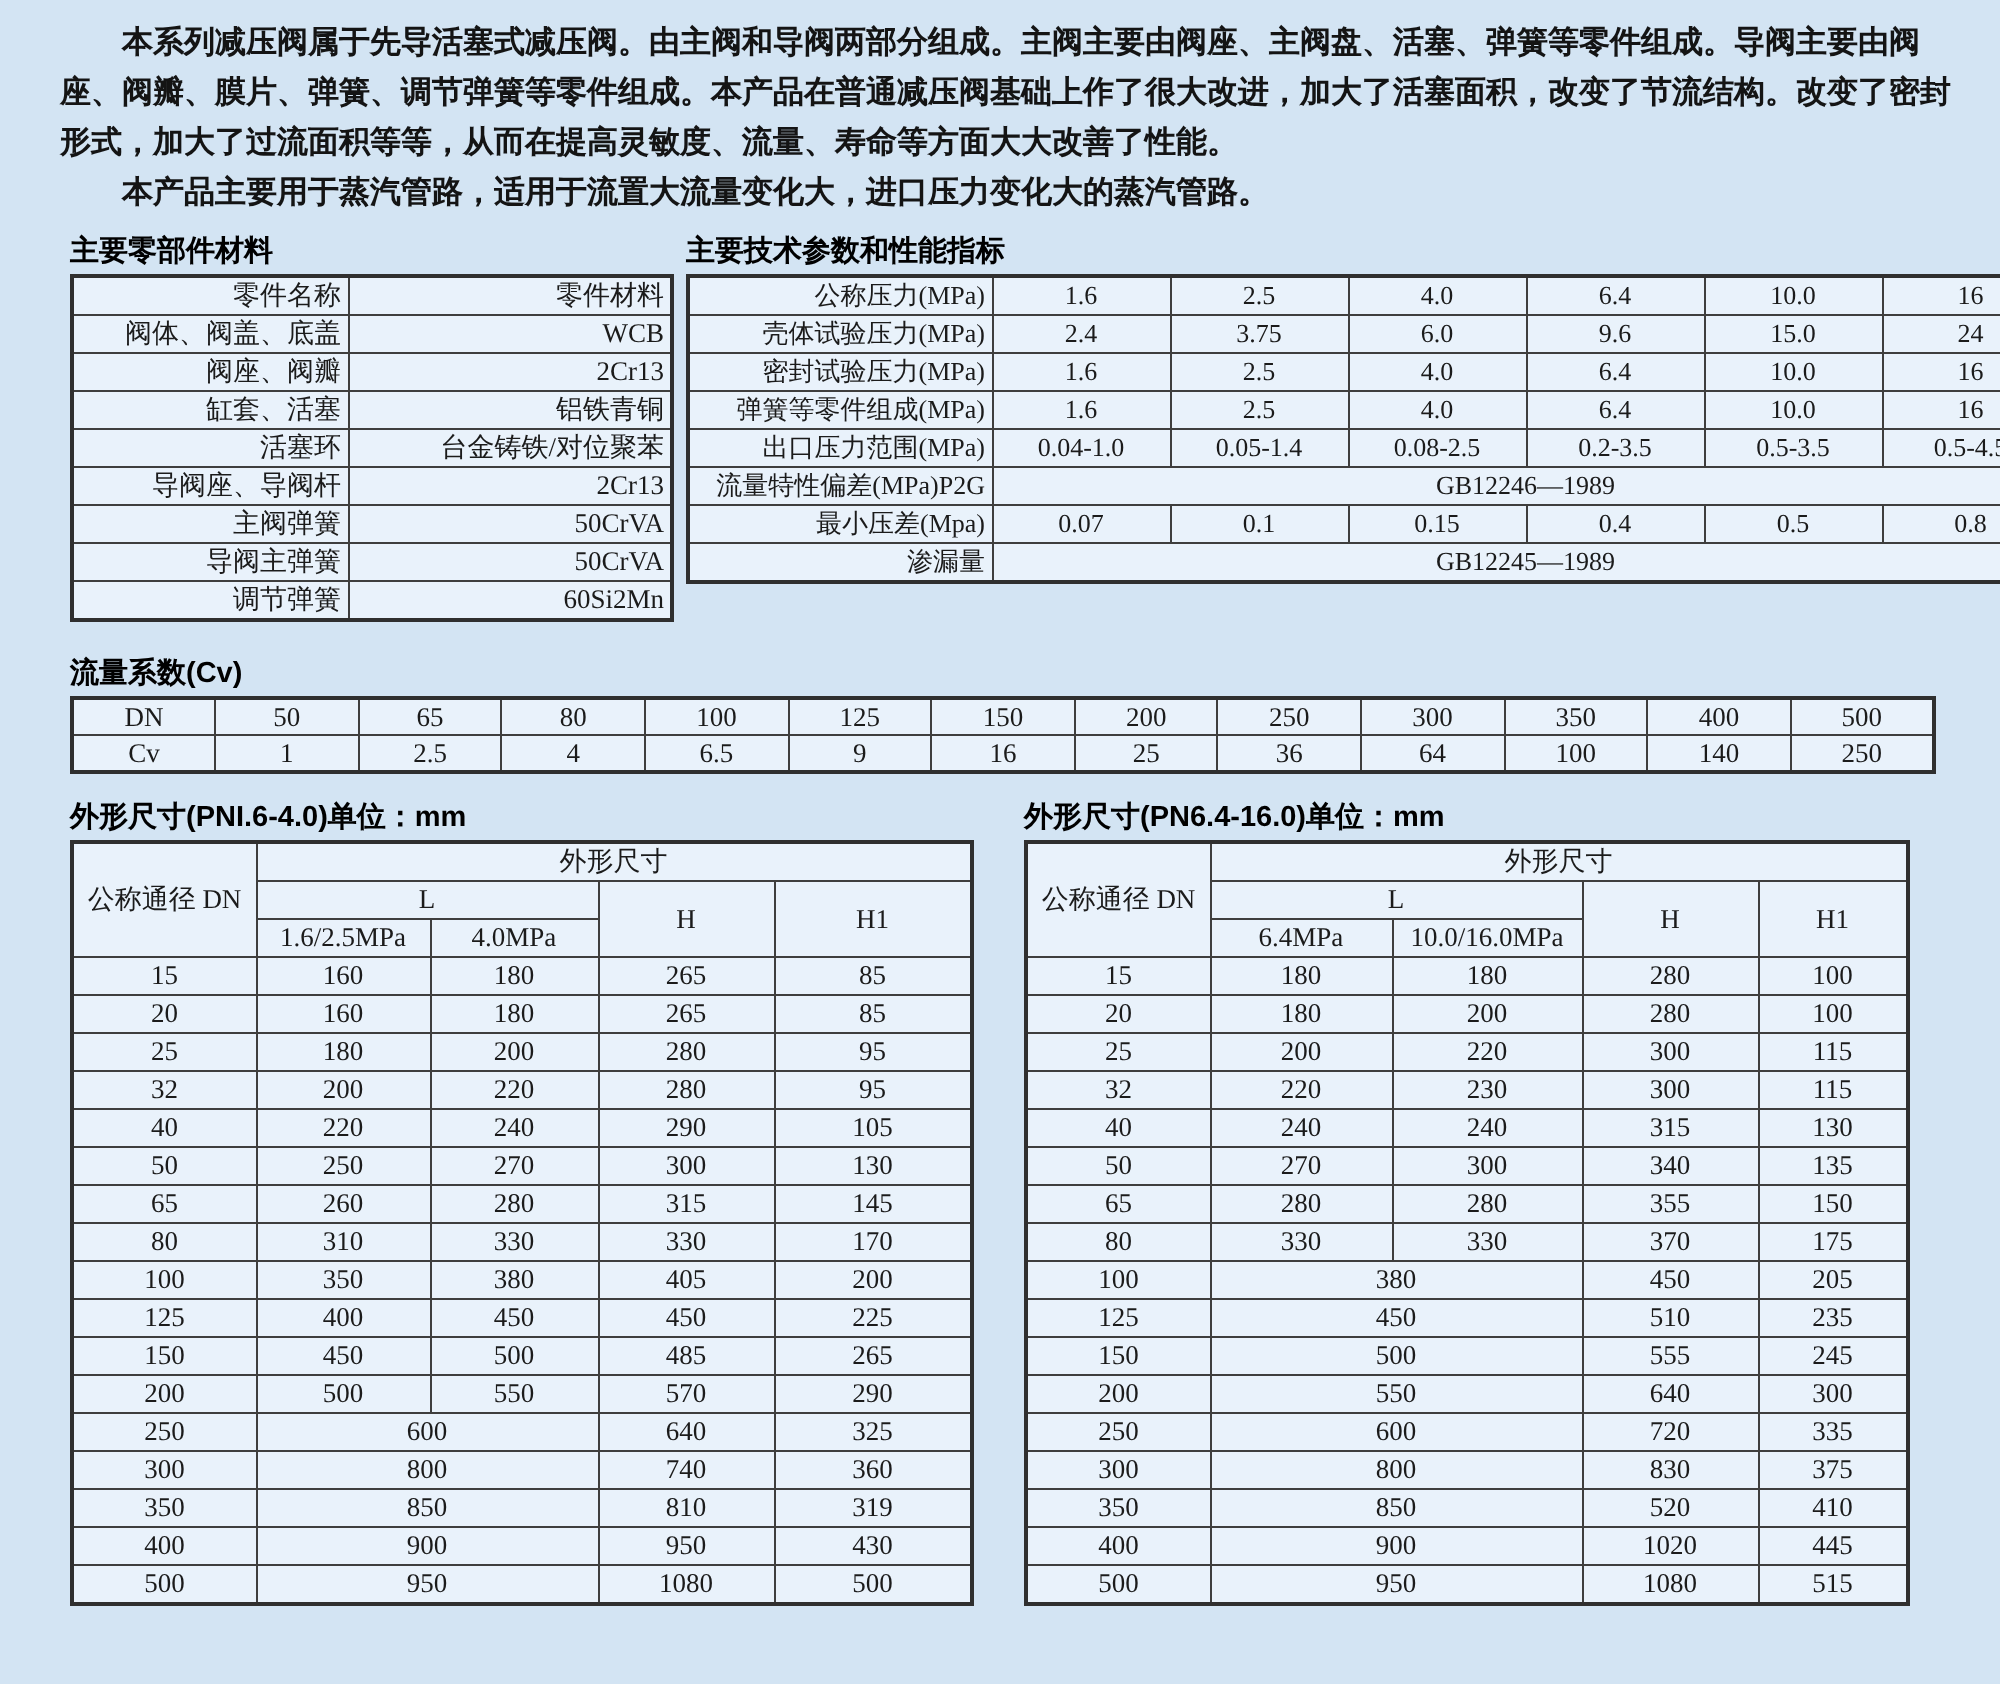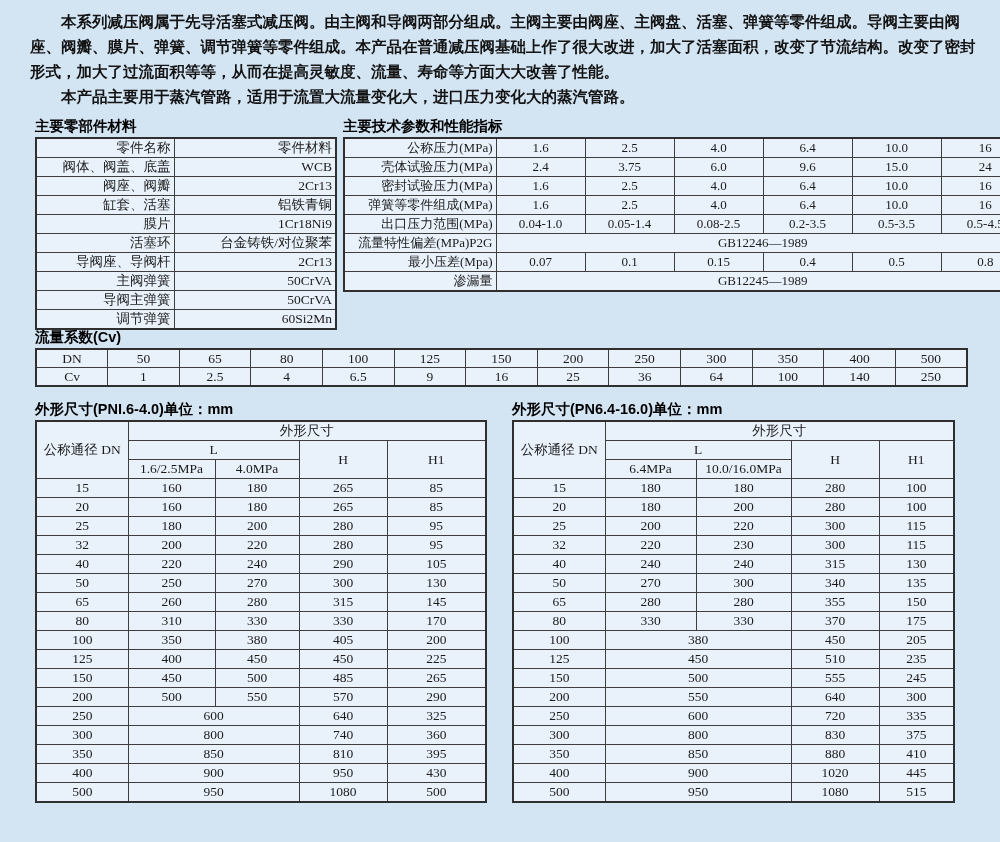--- a/index.html
+++ b/index.html
@@ -81,24 +81,20 @@
           </tr>
           <tr>
             <td class="al">阀座、阀瓣</td>
             <td class="al">2Cr13</td>
           </tr>
           <tr>
             <td class="al">缸套、活塞</td>
             <td class="al">铝铁青铜</td>
           </tr>
           <tr>
-            <td class="al">膜片</td>
-            <td class="al">1Cr18Ni9</td>
-          </tr>
-          <tr>
             <td class="al">活塞环</td>
             <td class="al">台金铸铁/对位聚苯</td>
           </tr>
           <tr>
             <td class="al">导阀座、导阀杆</td>
             <td class="al">2Cr13</td>
           </tr>
           <tr>
             <td class="al">主阀弹簧</td>
             <td class="al">50CrVA</td>
@@ -351,21 +347,21 @@
           <tr>
             <td>300</td>
             <td colspan="2">800</td>
             <td>740</td>
             <td>360</td>
           </tr>
           <tr>
             <td>350</td>
             <td colspan="2">850</td>
             <td>810</td>
-            <td>395</td>
+            <td>319</td>
           </tr>
           <tr>
             <td>400</td>
             <td colspan="2">900</td>
             <td>950</td>
             <td>430</td>
           </tr>
           <tr>
             <td>500</td>
             <td colspan="2">950</td>
@@ -490,21 +486,21 @@
           </tr>
           <tr>
             <td>300</td>
             <td colspan="2">800</td>
             <td>830</td>
             <td>375</td>
           </tr>
           <tr>
             <td>350</td>
             <td colspan="2">850</td>
-            <td>880</td>
+            <td>520</td>
             <td>410</td>
           </tr>
           <tr>
             <td>400</td>
             <td colspan="2">900</td>
             <td>1020</td>
             <td>445</td>
           </tr>
           <tr>
             <td>500</td>

